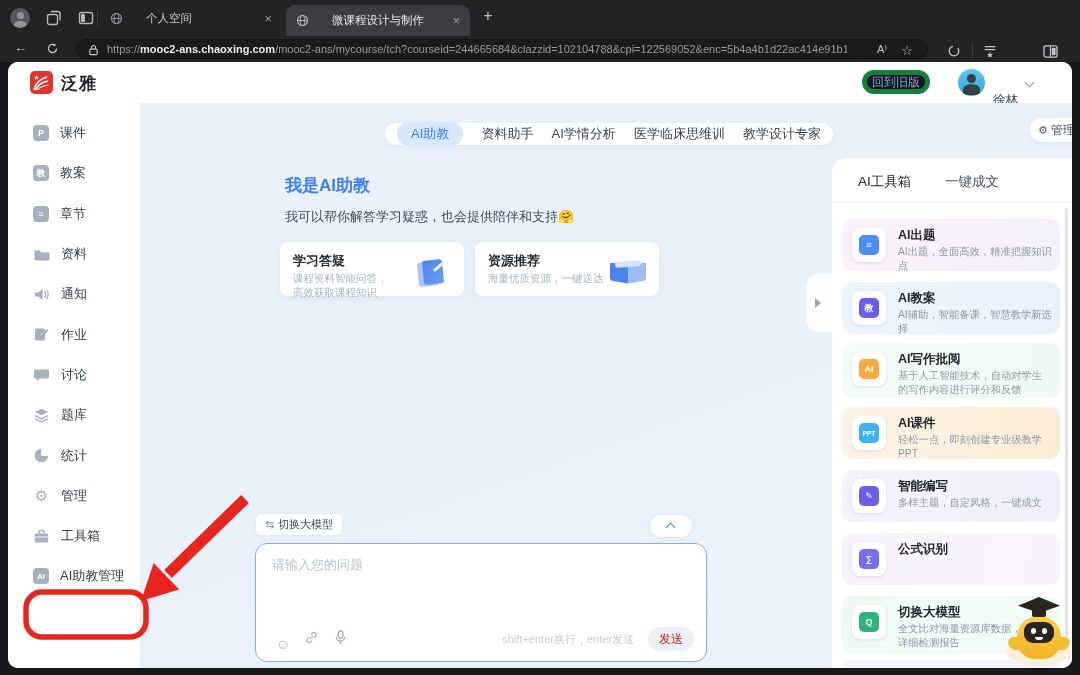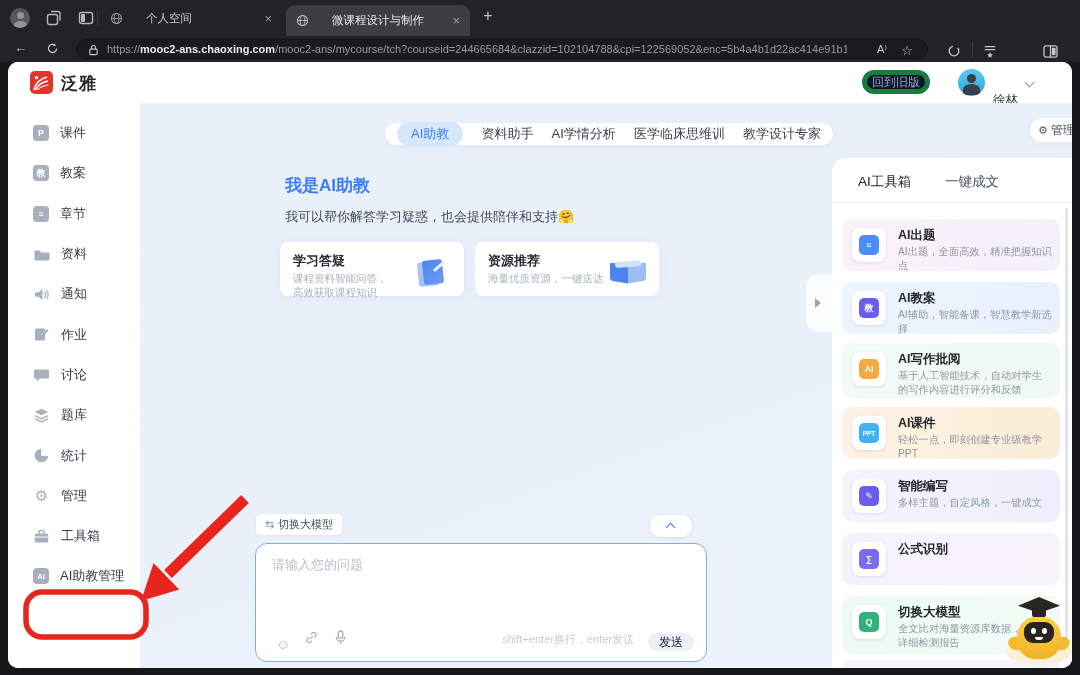--- a/index.html
+++ b/index.html
@@ -81,21 +81,21 @@
   .switch-pill { position:absolute; left:248px; top:452px; width:86px; height:21px; background:#fff; border-radius:5px; display:flex; align-items:center; justify-content:center; gap:4px; font-size:11px; color:#3f4a58; box-shadow:0 1px 4px rgba(130,160,210,.15); }
   .switch-pill .g { color:#7d93b8; font-size:11px; }
   .collapse-pill { position:absolute; left:642px; top:453px; width:42px; height:22px; background:#fff; border-radius:11px; box-shadow:0 1px 4px rgba(130,160,210,.18); }
   .collapse-pill .up { position:absolute; left:17px; top:9px; width:7px; height:7px; border-top:1.8px solid #3b7df8; border-left:1.8px solid #3b7df8; transform:rotate(45deg); }
   .composer { position:absolute; left:247px; top:481px; width:452px; height:119px; background:#fff; border:1.4px solid #7cadf5; border-radius:12px; }
   .composer textarea { position:absolute; left:16px; top:12px; width:420px; height:62px; border:none; outline:none; resize:none; font-family:inherit; font-size:13px; color:#333; background:transparent; }
   .composer textarea::placeholder { color:#b9c2cc; }
   .comp-ic { position:absolute; bottom:12px; }
   .smiley { left:20px; font-size:14px; color:#a2aebb; bottom:9px; }
   .hint { position:absolute; right:72px; bottom:14px; font-size:11px; color:#c6cdd6; }
-  .sendbtn { position:absolute; right:12px; bottom:10px; width:46px; height:18px; background:#edf1f7; border-radius:12px; font-size:12px; color:#0f172a; display:flex; align-items:center; justify-content:center; }
+  .sendbtn { position:absolute; right:12px; bottom:10px; width:46px; height:24px; background:#edf1f7; border-radius:12px; font-size:12px; color:#b91c1c; display:flex; align-items:center; justify-content:center; }
 
   
   .handle { position:absolute; left:798px; top:212px; width:26px; height:58px; background:#fcfdfe; border-radius:13px 0 0 13px; }
   .handle .tri { position:absolute; left:9px; top:24px; width:0; height:0; border-left:6px solid #9aa3af; border-top:5px solid transparent; border-bottom:5px solid transparent; }
   .panel { position:absolute; left:824px; top:96px; width:240px; height:510px; background:#fff; border-radius:14px 0 0 0; }
   .ptab1 { position:absolute; left:26px; top:15px; font-size:13.5px; font-weight:normal; color:#20252c; }
   .ptab2 { position:absolute; left:113px; top:15px; font-size:13.5px; color:#4a515c; }
   .pdiv { position:absolute; left:0; top:44px; width:240px; height:1px; background:#eeeef3; }
   .tool { position:absolute; left:10px; width:218px; border-radius:10px; }
   .tool .tilebox { position:absolute; left:10px; top:9px; width:34px; height:34px; background:#fff; border-radius:8px; box-shadow:0 1px 3px rgba(150,150,200,.28); }

